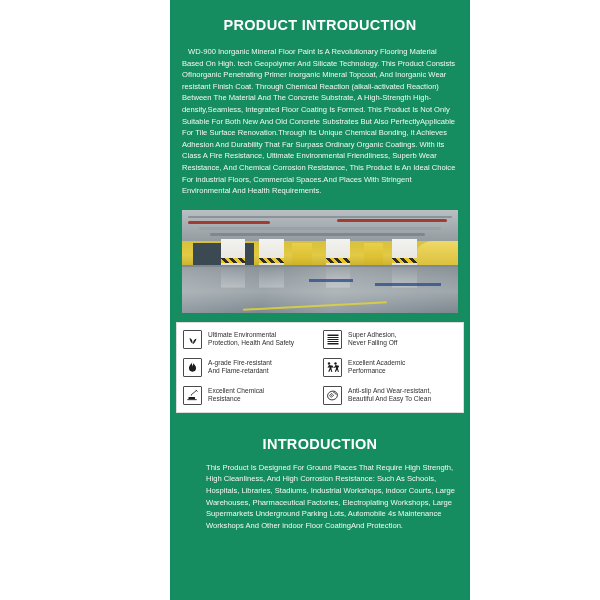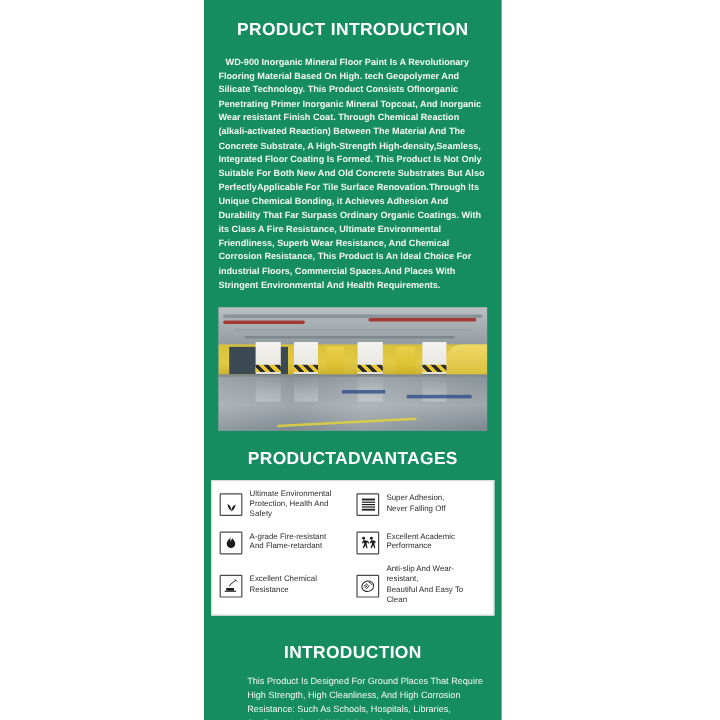--- a/index.html
+++ b/index.html
@@ -14,21 +14,21 @@
   #page {
     position: relative;
     width: 600px;
     height: 600px;
     background: #ffffff;
   }
   .panel {
     position: absolute;
     left: 170px;
     top: 0;
-    width: 248px;
+    width: 300px;
     height: 600px;
     background: #168D60;
     box-sizing: border-box;
     overflow: hidden;
   }
 
   
   .section-heading {
     color: #ffffff;
     font-weight: bold;
@@ -43,21 +43,21 @@
 
   
   .body-text {
     color: #f2f7f4;
     font-size: 7.6px;
     line-height: 11.6px;
     margin: 0;
     padding: 0 12px 0 12px;
     text-align: left;
   }
-  .intro-text { padding-top: 13px; text-indent: 6px; font-weight: bold; }
+  .intro-text { padding-top: 13px; text-indent: 6px; }
   .app-text   { padding-top: 10px; padding-left: 36px; }
 
   
   .photo-wrap {
     margin: 13px 12px 0 12px;
     height: 103px;
     position: relative;
     overflow: hidden;
     background: #8d9aa2;
   }
@@ -196,21 +196,20 @@
         <div class="ph-reflect" style="left:28%;top:56%;"></div>
         <div class="ph-reflect" style="left:52%;top:56%;"></div>
         <div class="ph-reflect" style="left:76%;top:56%;"></div>
 
         <div class="ph-blueline" style="left:46%;width:16%;"></div>
         <div class="ph-blueline" style="left:70%;width:24%;bottom:26%;"></div>
         <div class="ph-yellowline"></div>
       </div>
     </div>
 
-    <h2 class="section-heading heading-adv" style="margin-top:12px;">PRODUCTADVANTAGES</h2>
 
     <div class="adv-card">
       <div class="adv-grid">
 
         <div class="adv-item">
           <span class="adv-icon">
             <svg width="12" height="12" viewBox="0 0 24 24" fill="#1d1d1d">
               <path d="M12 22c0-6 2-9 7-11-1.5 6-4 9-7 11z"></path>
               <path d="M11 21c-3-2-5-5-6-11 5 2 6 5 6 11z"></path>
               <path d="M11.6 22h.8v-4h-.8z"></path>

